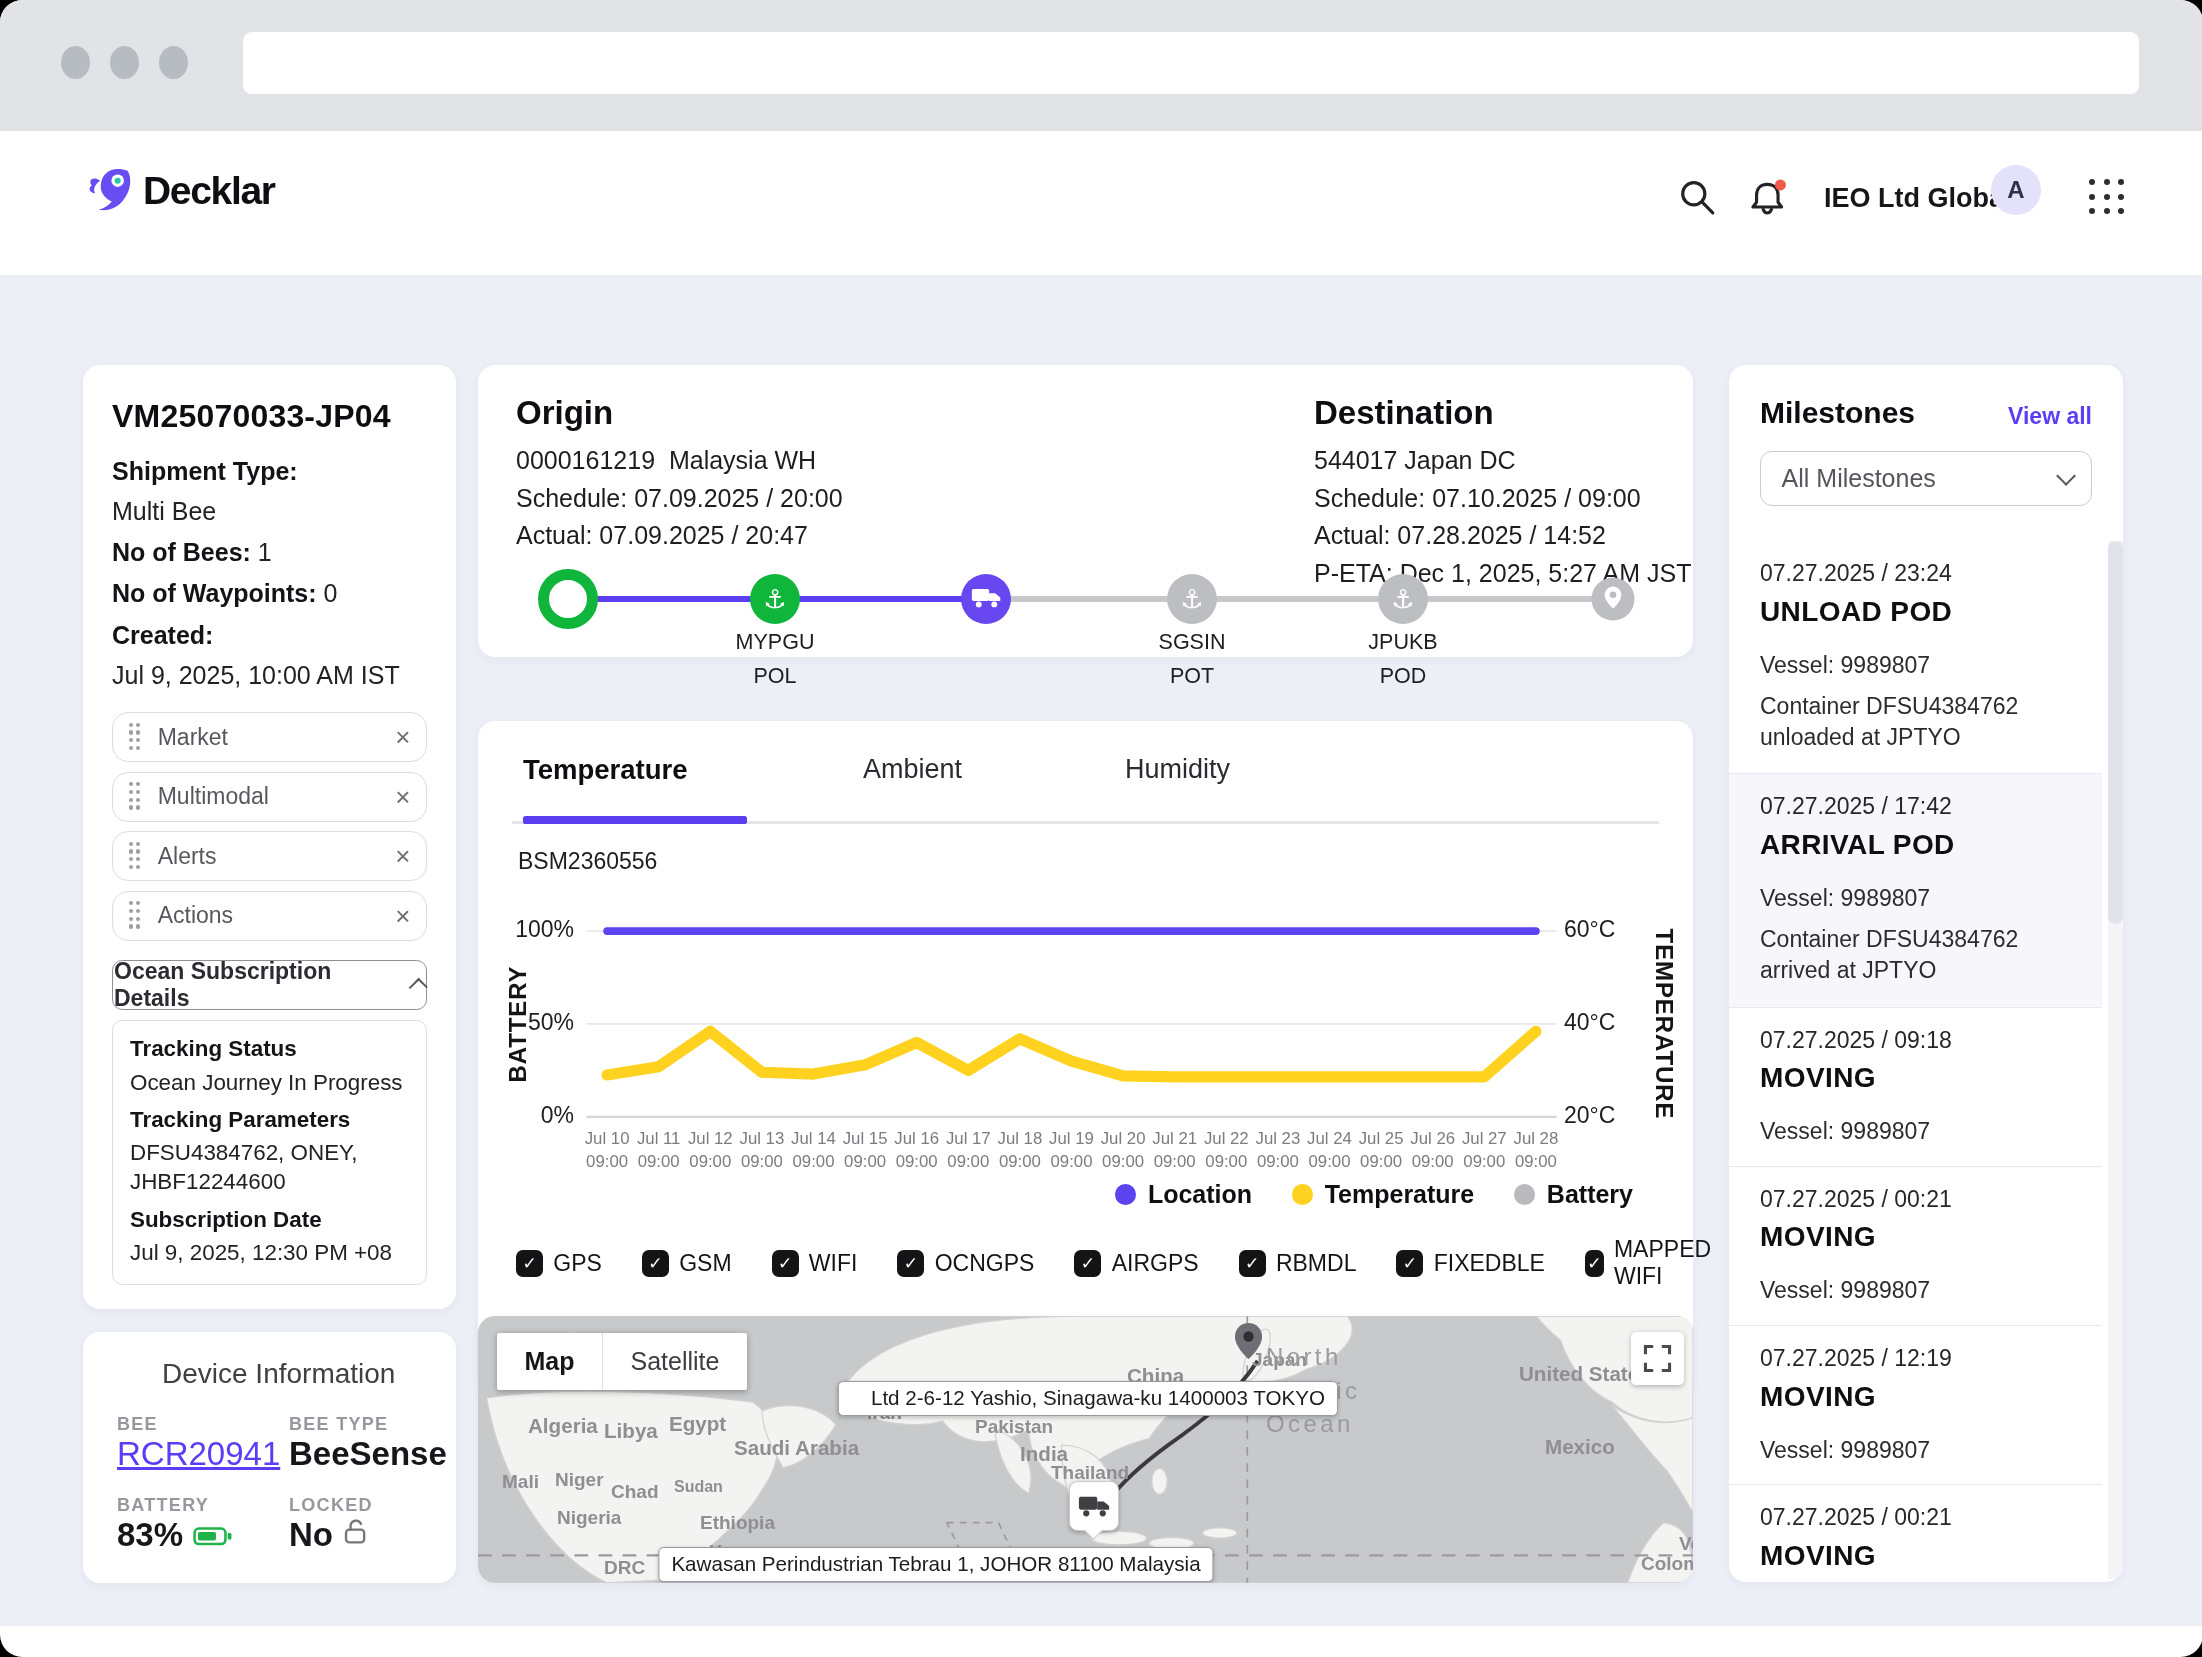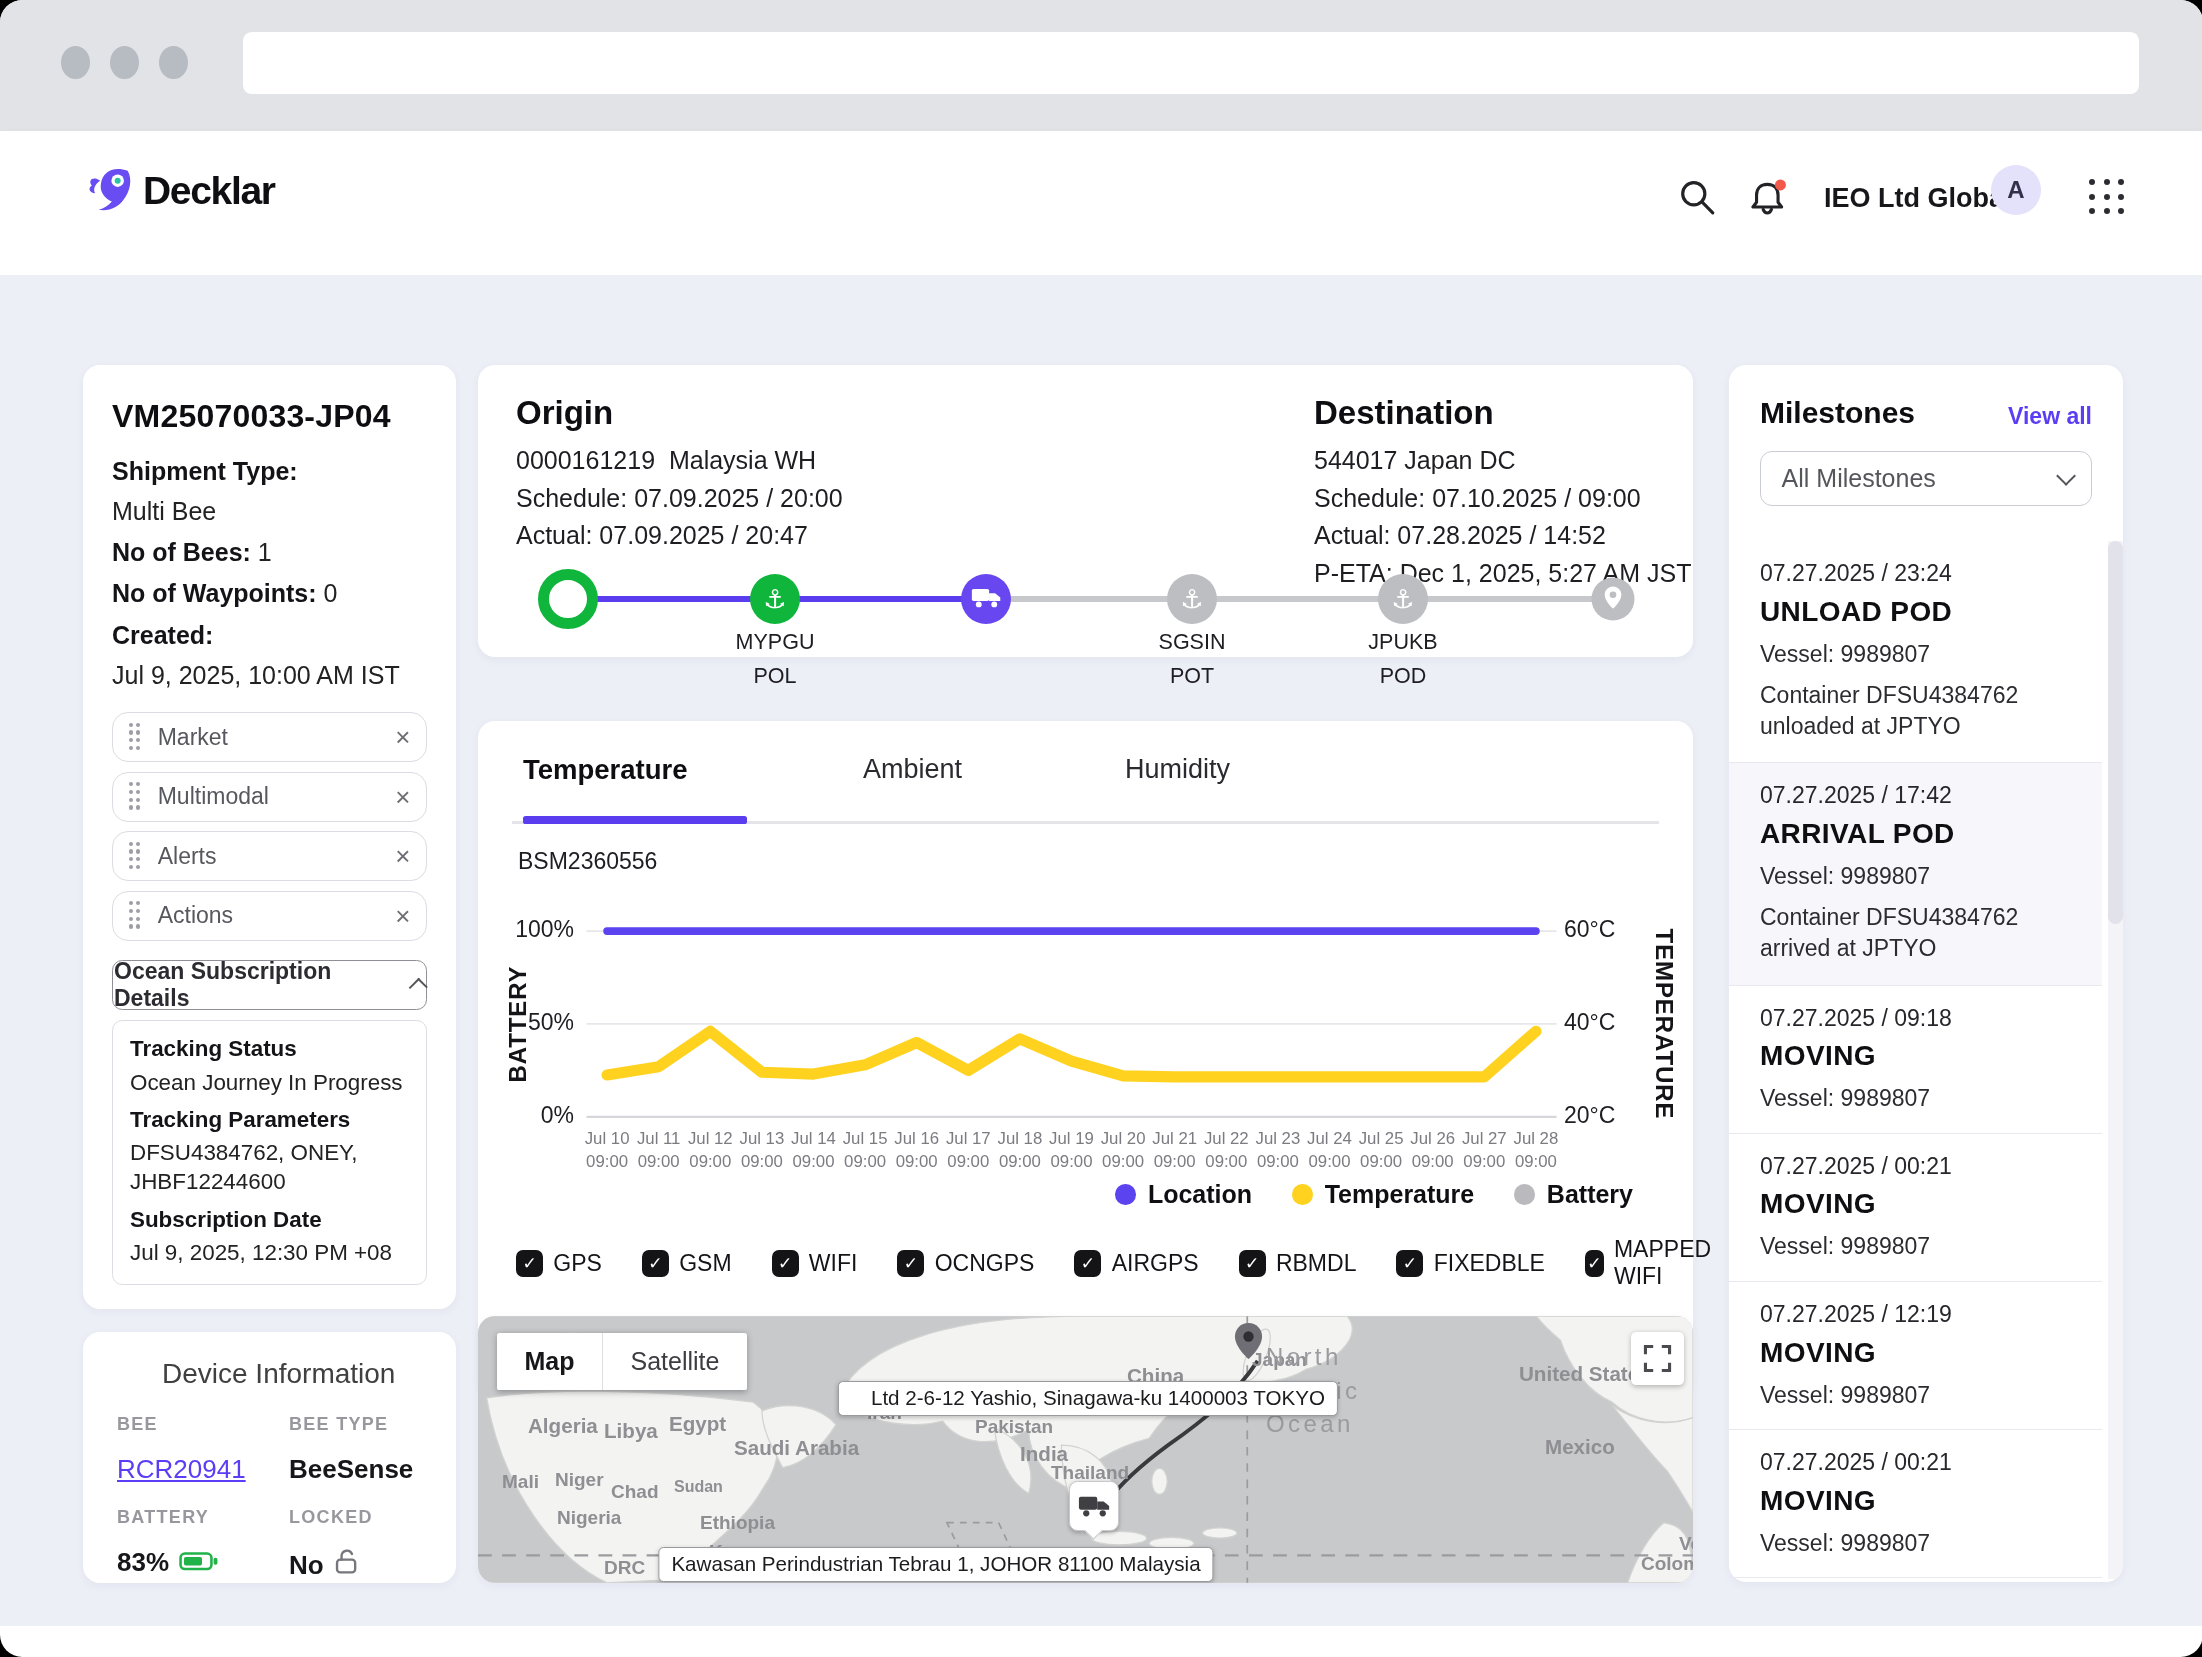--- a/index.html
+++ b/index.html
@@ -44,21 +44,21 @@
   .chev.down{transform:rotate(45deg) translateY(-4.3px);margin-left:auto;}
   .details-box{margin-top:10.3px;border:1.7px solid #dcdce2;border-radius:10.3px;padding:15.5px 17px 17px;}
   .d-lbl{font-size:22.4px;font-weight:700;color:#141418;margin-top:10.3px;}
   .d-lbl:first-child{margin-top:0;}
   .d-val{font-size:22.4px;color:#222;margin-top:5.2px;line-height:1.3;}
   
   #devCard{left:83px;top:1057px;width:373px;height:251px;padding:26px 34px;box-sizing:border-box;}
   .dev-title{font-size:28px;font-weight:400;color:#404040;margin-left:45px;}
   .dev-grid{display:grid;grid-template-columns:172px 1fr;margin-top:24px;row-gap:22.4px;}
   .cap{font-size:18px;font-weight:700;letter-spacing:1.3px;color:#97979d;}
-  .dev-val{font-size:26px;margin-top:19px;color:#17171b;display:flex;align-items:center;gap:10.3px;}
+  .dev-val{font-size:33px;margin-top:0;color:#17171b;display:flex;align-items:center;gap:10.3px;}
   .dev-val.link{color:#5b3df5;text-decoration:underline;}
   .dev-val.bold{font-weight:700;}
   
   #journeyCard{left:478px;top:90px;width:1215px;height:292px;}
   .jblock{position:absolute;top:29px;}
   .j-title{font-size:33px;font-weight:800;color:#0e0e12;margin-bottom:10.3px;}
   .j-line{font-size:25px;color:#1d1d22;line-height:1.5;}
   .tl-line{position:absolute;top:231px;height:6px;border-radius:3.4px;}
   .tl-node{position:absolute;top:234px;transform:translate(-50%,-50%);display:flex;align-items:center;justify-content:center;border-radius:50%;}
   .tl-label{position:absolute;top:260px;transform:translateX(-50%);text-align:center;font-size:21.5px;color:#1d1d22;line-height:1.6;}
@@ -104,21 +104,21 @@
   #mileCard{left:1729px;top:90px;width:394px;height:1217px;overflow:hidden;}
   .m-head{position:absolute;left:31px;top:31px;font-size:30px;font-weight:800;color:#0e0e12;}
   .m-viewall{position:absolute;right:31px;top:38px;font-size:23px;font-weight:700;color:#5b3df5;}
   .m-select{position:absolute;left:31px;right:31px;top:86px;height:55px;border:1.7px solid #caccd4;border-radius:12px;
             display:flex;align-items:center;padding:0 20.6px;font-size:25px;color:#55555c;box-sizing:border-box;}
   .m-list{position:absolute;top:176px;left:0;right:20.6px;bottom:3.4px;overflow:hidden;}
   .m-item{padding:19px 31px 20.6px;border-bottom:1.7px solid #e8e8ee;}
   .m-item.shaded{background:#f6f6fb;}
   .m-time{font-size:23px;color:#26262b;}
   .m-title{font-size:28px;font-weight:800;letter-spacing:0.4px;margin-top:8.6px;color:#0f0f12;}
-  .m-vessel{font-size:23px;margin-top:13px;color:#2c2c30;}
+  .m-vessel{font-size:23px;margin-top:24px;color:#2c2c30;}
   .m-note{font-size:23px;margin-top:12px;color:#2c2c30;max-width:310px;line-height:1.35;}
   .m-scrolltrack{position:absolute;top:176px;right:0;bottom:3.4px;width:15.5px;background:#f3f3f8;}
   .m-scrollthumb{position:absolute;top:0;right:0;width:15.5px;height:383px;background:#e2e2eb;border-radius:7.7px;}
 </style>
 </head>
 <body>
 
 <div class="window">
 
   <div class="chrome">

